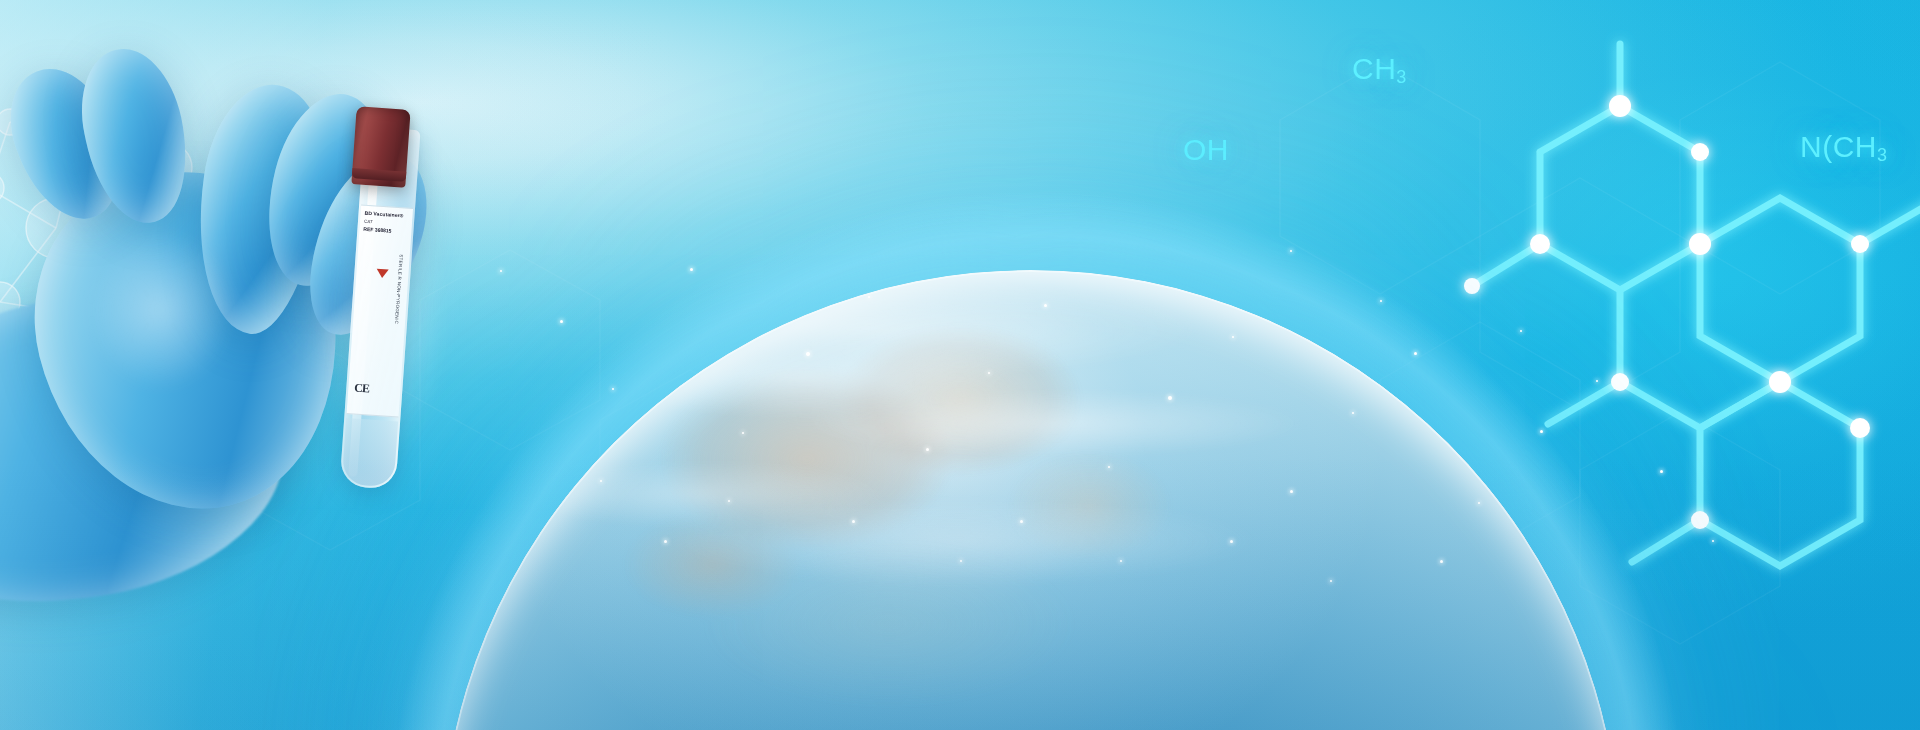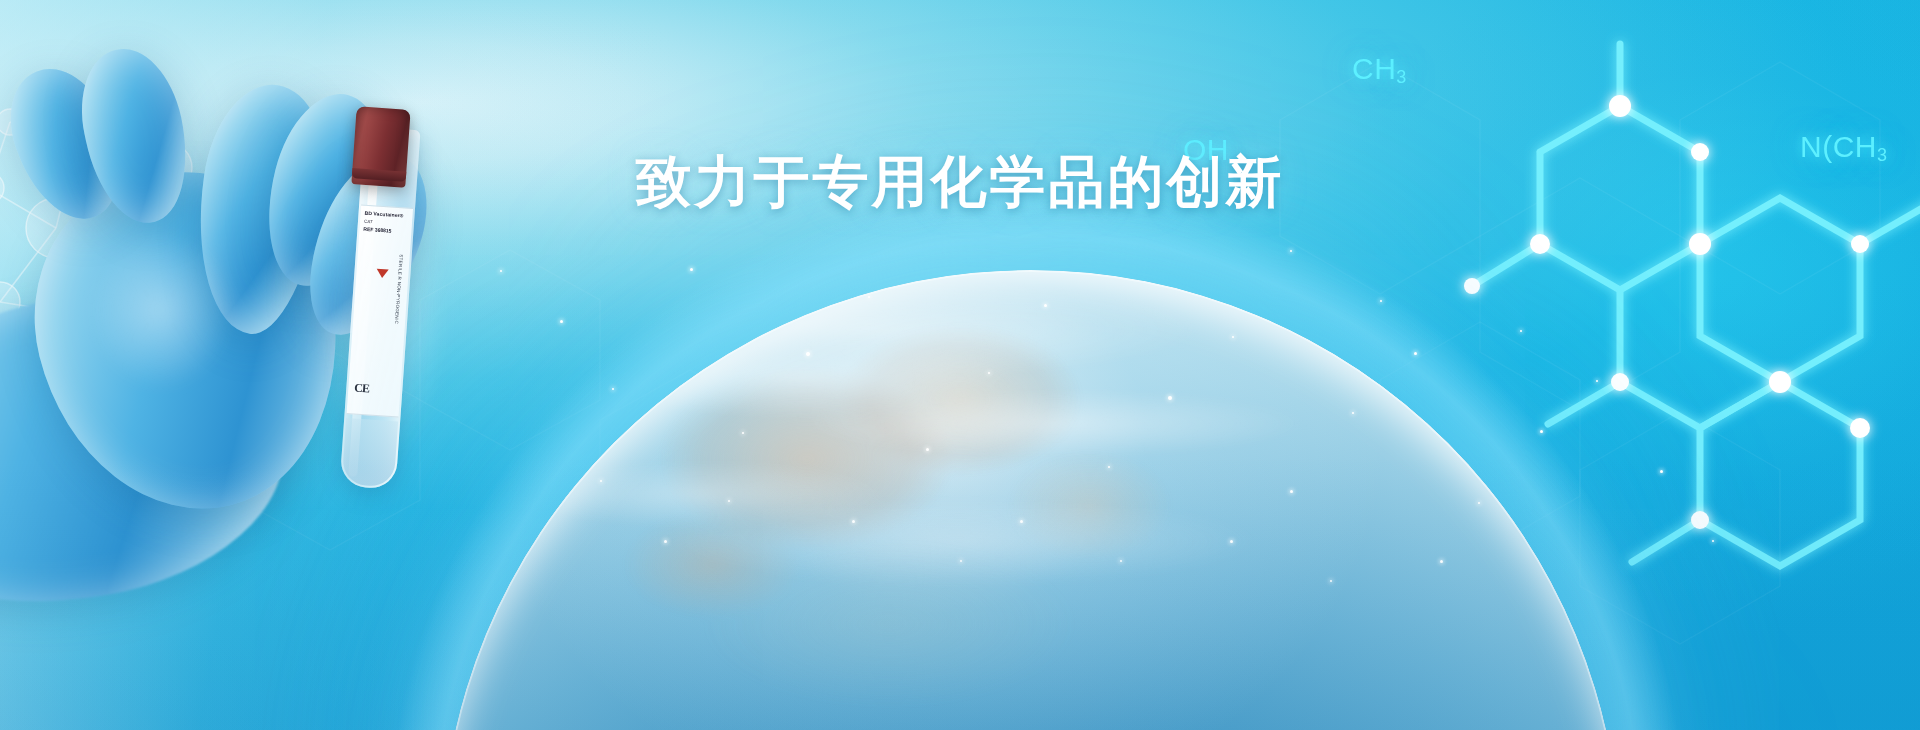--- a/index.html
+++ b/index.html
@@ -457,17 +457,16 @@
         <div class="lbl-ref">REF 368815</div>
         <div class="lbl-vert">STERILE R  NON-PYROGENIC</div>
         <div class="lbl-ce">CE</div>
         <div class="tube-arrow"></div>
       </div>
     </div>
     <div class="tube-cap"></div>
   </div>
 
   <div class="copy">
-    <div class="headline">致力于专用化学品的创新</div>
   </div>
 
   <div class="vignette"></div>
 </div>
 
 </body></html>

